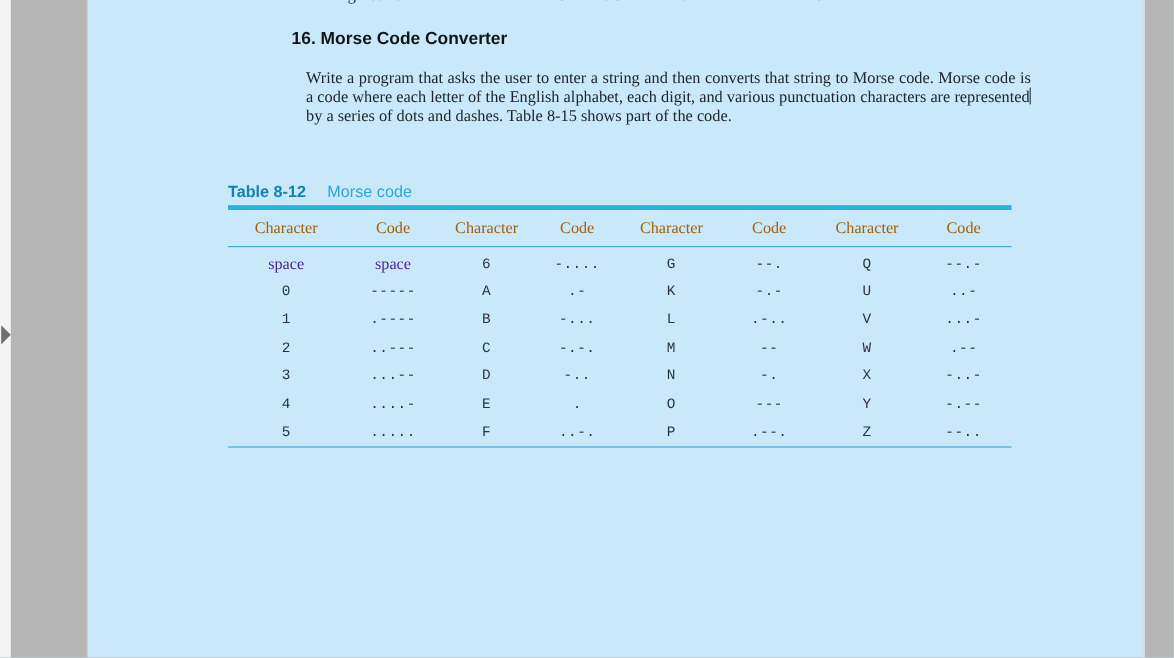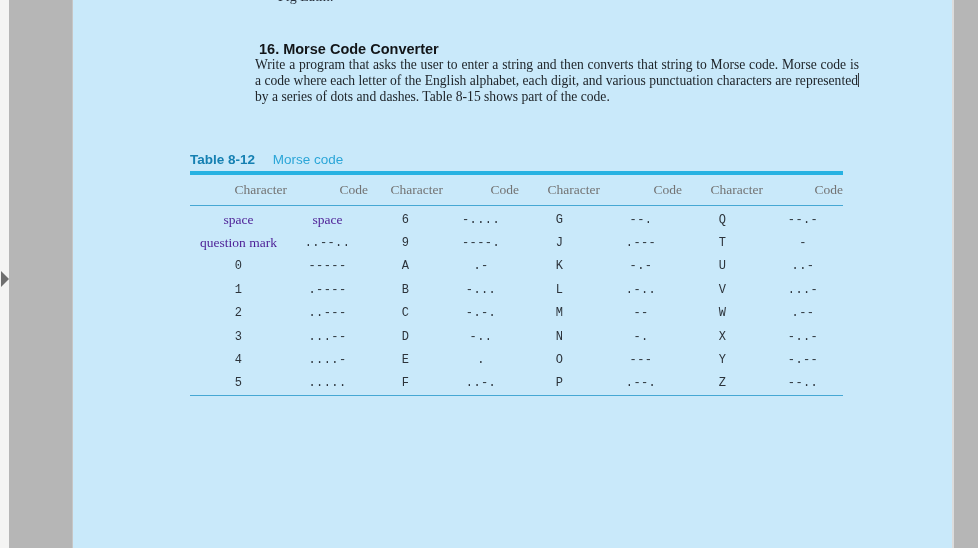--- a/index.html
+++ b/index.html
@@ -25,41 +25,41 @@
         border-right:2px solid #dcdcdc;}
 
   
   .pig-strip{position:absolute;top:0;left:0;width:100%;height:7px;overflow:hidden;}
   .pig-inner{position:relative;top:-11px;white-space:nowrap;color:#2a3440;}
   .pig-label{position:absolute;left:205px;top:0;font-family:"Liberation Serif",serif;
              font-size:14px;}
   .pig-text{position:absolute;left:317px;top:0;font-family:"Liberation Mono",monospace;
             font-size:13px;letter-spacing:1.5px;}
 
-  .ex-title{position:absolute;top:25px;left:170px;margin:16px;
+  .ex-title{position:absolute;top:25px;left:170px;margin:0;
             font-family:"Liberation Sans",sans-serif;font-weight:bold;
             font-size:14.5px;color:#121518;}
   .ex-body{position:absolute;top:45px;left:170px;width:604px;margin:12px;
            font-size:13.6px;line-height:16px;color:var(--ink);
            text-align:justify;}
   .caret{display:inline-block;width:1px;height:14px;background:#3a3f44;
          vertical-align:-2px;}
 
   
   .tbl{position:absolute;top:152px;left:117px;width:653px;}
   .tbl-caption{font-family:"Liberation Sans",sans-serif;font-size:13.5px;height:16px;}
   .tbl-label{font-weight:bold;color:var(--accent-bold);}
   .tbl-name{color:var(--accent-light);margin-left:14px;}
   .thick-rule{height:4px;background:var(--rule-cyan);margin-top:3px;}
   .thin-rule{height:1px;background:var(--rule-thin);}
   .tbl-grid{display:grid;grid-template-columns:97px 81px 75px 76px 81px 82px 81px 80px;
             align-items:center;}
   .tbl-head{height:30px;}
-  .th{text-align:right;font-family:"Liberation Serif",serif;font-size:13.5px;
-      color:#737373;}
+  .th{text-align:center;font-family:"Liberation Serif",serif;font-size:13.5px;
+      color:#a16207;}
   .tbl-body{padding-top:2px;}
   .tr{height:23.4px;}
   .td{text-align:center;}
   .td.mono{font-family:"Liberation Mono",monospace;font-size:12px;
            letter-spacing:0.4px;color:#2c333a;}
   .td.word{font-family:"Liberation Serif",serif;font-size:13.5px;color:#4c1d95;}
 </style>
 </head>
 <body>
 
@@ -102,30 +102,20 @@
       <div class="tbl-body" id="tbl-body">
           <div class="tbl-grid tr">
             <div class="td word">space</div>
             <div class="td word">space</div>
             <div class="td mono">6</div>
             <div class="td mono">-....</div>
             <div class="td mono">G</div>
             <div class="td mono">--.</div>
             <div class="td mono">Q</div>
             <div class="td mono">--.-</div>
-          </div>
-          <div class="tbl-grid tr">
-            <div class="td word">question mark</div>
-            <div class="td mono">..--..</div>
-            <div class="td mono">9</div>
-            <div class="td mono">----.</div>
-            <div class="td mono">J</div>
-            <div class="td mono">.---</div>
-            <div class="td mono">T</div>
-            <div class="td mono">-</div>
           </div>
           <div class="tbl-grid tr">
             <div class="td mono">0</div>
             <div class="td mono">-----</div>
             <div class="td mono">A</div>
             <div class="td mono">.-</div>
             <div class="td mono">K</div>
             <div class="td mono">-.-</div>
             <div class="td mono">U</div>
             <div class="td mono">..-</div>

